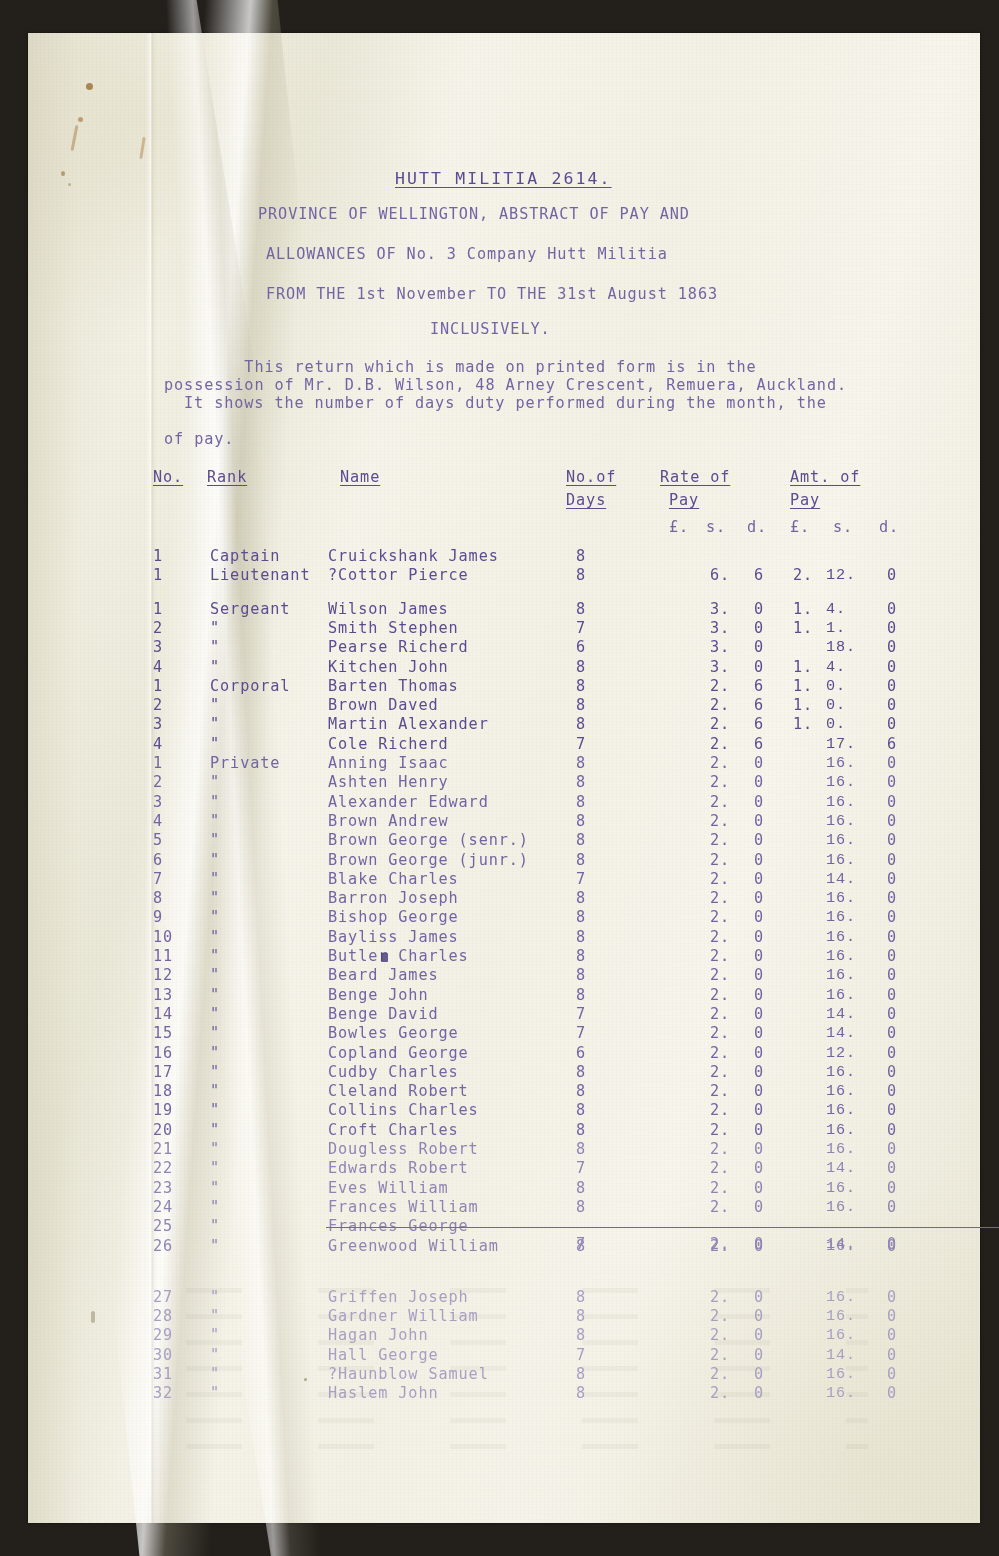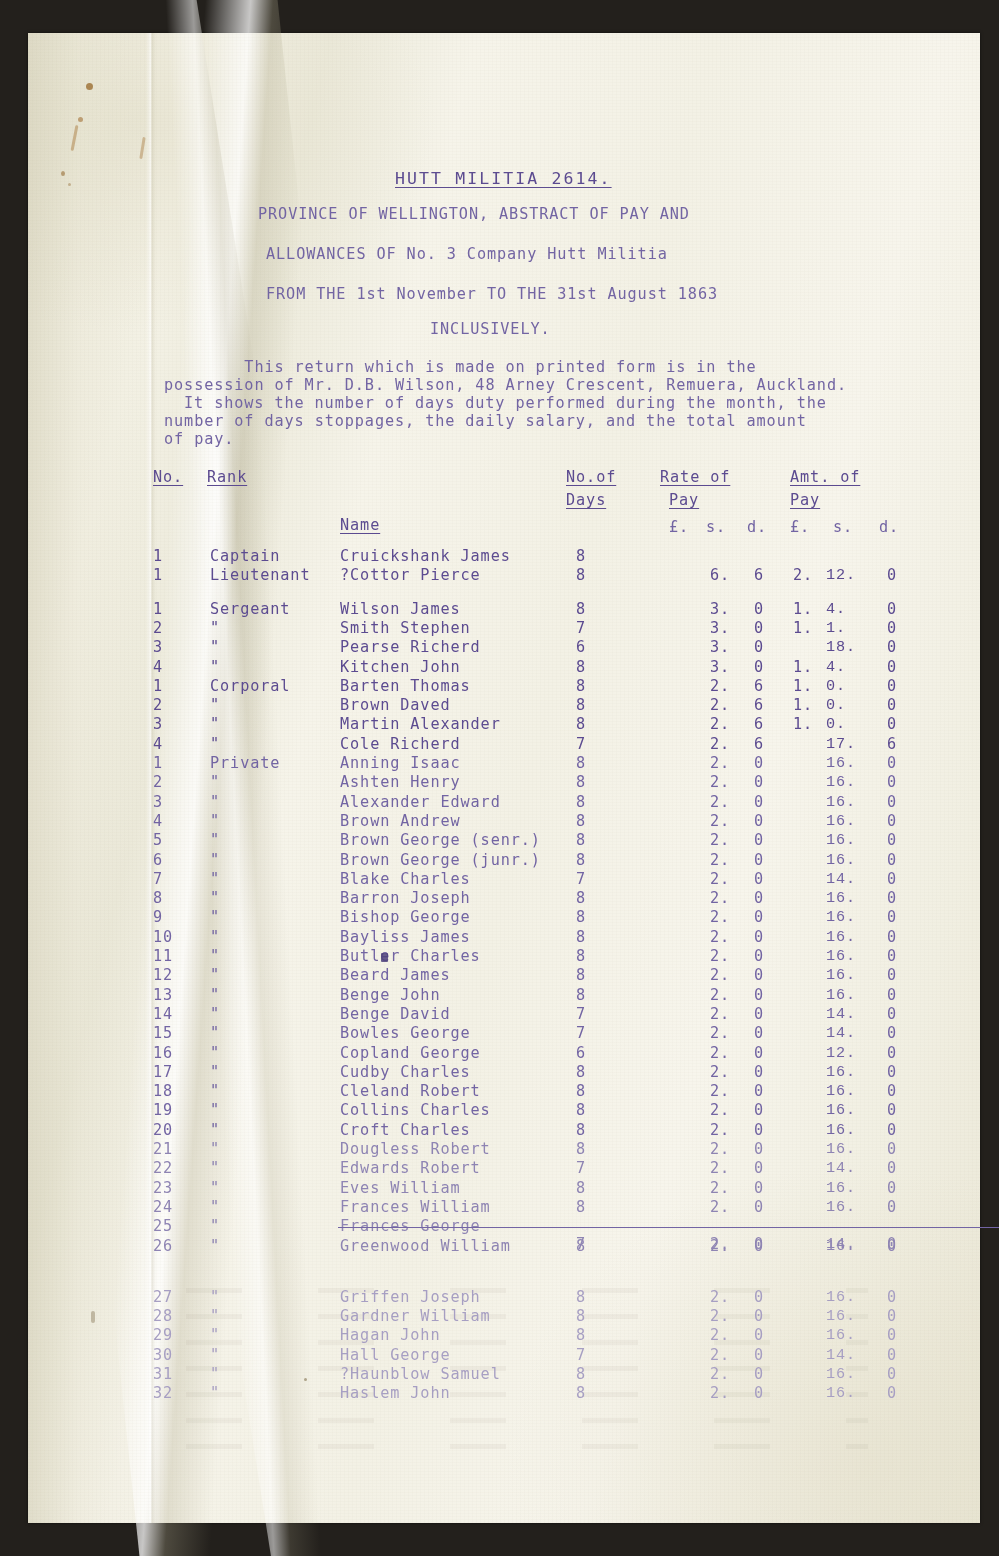--- a/index.html
+++ b/index.html
@@ -118,21 +118,21 @@
 
   
   .ink-strong { color: #5b4a91; }
   .ink-mid    { color: #7264a4; }
   .ink-weak   { color: #8e84b4; }
   .ink-faint  { color: #a79fc4; margin-top: 32px; }
 
   
   .c-no   { position: absolute; left: 125px; }
   .c-rank { position: absolute; left: 182px; text-align: right; }
-  .c-name { position: absolute; left: 312px; }
+  .c-name { position: absolute; left: 300px; }
   .c-days { position: absolute; left: 548px; }
   .c-rs   { position: absolute; left: 676px; text-align: right; width: 26px; }
   .c-rd   { position: absolute; left: 718px; text-align: right; width: 18px; }
   .c-al   { position: absolute; left: 765px; text-align: right; width: 20px; }
   .c-as   { position: absolute; left: 798px; text-align: left; width: 30px; font-family: Liberation Mono, monospace; }
   .c-ad   { position: absolute; left: 851px; text-align: right; width: 18px; }
 
   .row { position: absolute; left: 0; width: 100%; height: 19.3px; }
 
   
@@ -199,27 +199,26 @@
     
     <div class="ln ink-mid" style="left:230px; top:174px;">PROVINCE OF WELLINGTON, ABSTRACT OF PAY AND</div>
     <div class="ln ink-mid" style="left:238px; top:214px;">ALLOWANCES OF No. 3 Company Hutt Militia</div>
     <div class="ln ink-mid" style="left:238px; top:254px;">FROM THE 1st November TO THE 31st August 1863</div>
     <div class="ln ink-mid" style="left:402px; top:289px;">INCLUSIVELY.</div>
 
     
     <div class="ln ink-mid" style="left:136px; top:327px;">        This return which is made on printed form is in the</div>
     <div class="ln ink-mid" style="left:136px; top:345px;">possession of Mr. D.B. Wilson, 48 Arney Crescent, Remuera, Auckland.</div>
     <div class="ln ink-mid" style="left:136px; top:363px;margin-left:20px;">It shows the number of days duty performed during the month, the</div>
-    <div class="ln ink-mid" style="left:136px; top:381px;">number of days stoppages, the daily salary, and the total amount</div>
     <div class="ln ink-mid" style="left:136px; top:399px;">of pay.</div>
 
     
     <div class="ln u ink-strong" style="left:125px; top:437px;">No.</div>
     <div class="ln u ink-strong" style="left:179px; top:437px;">Rank</div>
-    <div class="ln u ink-strong" style="left:312px; top:437px;margin-top:48px;">Name</div>
+    <div class="ln u ink-strong" style="left:312px; top:437px;">Name</div>
     <div class="ln u ink-strong" style="left:538px; top:437px;">No.of</div>
     <div class="ln u ink-strong" style="left:538px; top:460px;">Days</div>
     <div class="ln u ink-strong" style="left:632px; top:437px;text-align:right;">Rate of</div>
     <div class="ln u ink-strong" style="left:641px; top:460px;">Pay</div>
     <div class="ln u ink-strong" style="left:762px; top:437px;">Amt. of</div>
     <div class="ln u ink-strong" style="left:762px; top:460px;">Pay</div>
 
     
     <div class="ln ink-mid" style="left:641px; top:487px;">£.</div>
     <div class="ln ink-mid" style="left:678px; top:487px;">s.</div>

